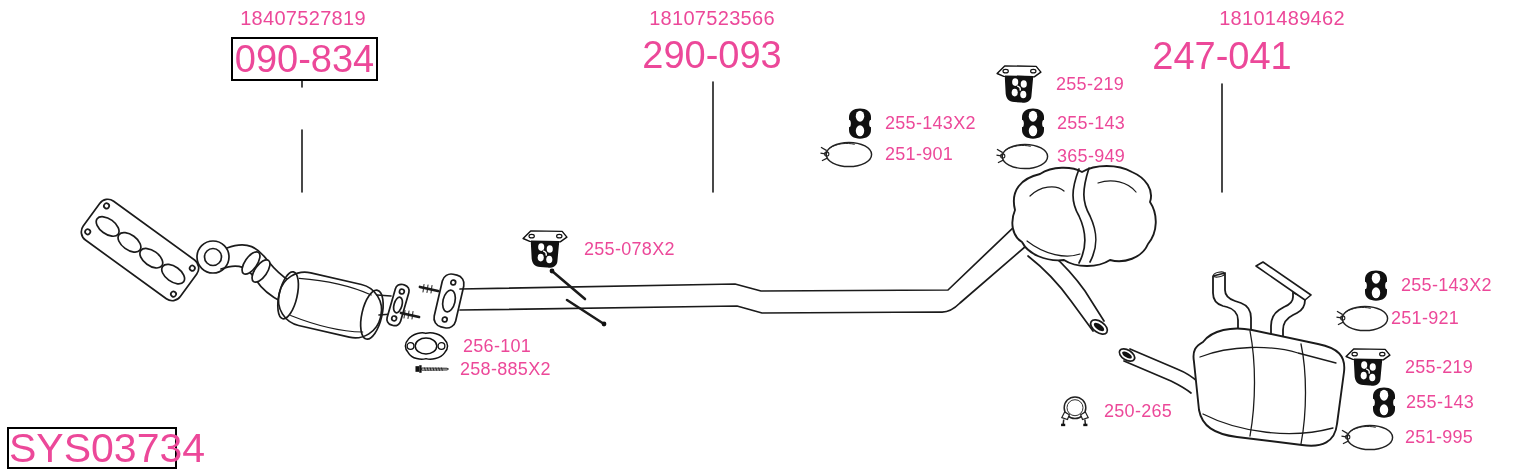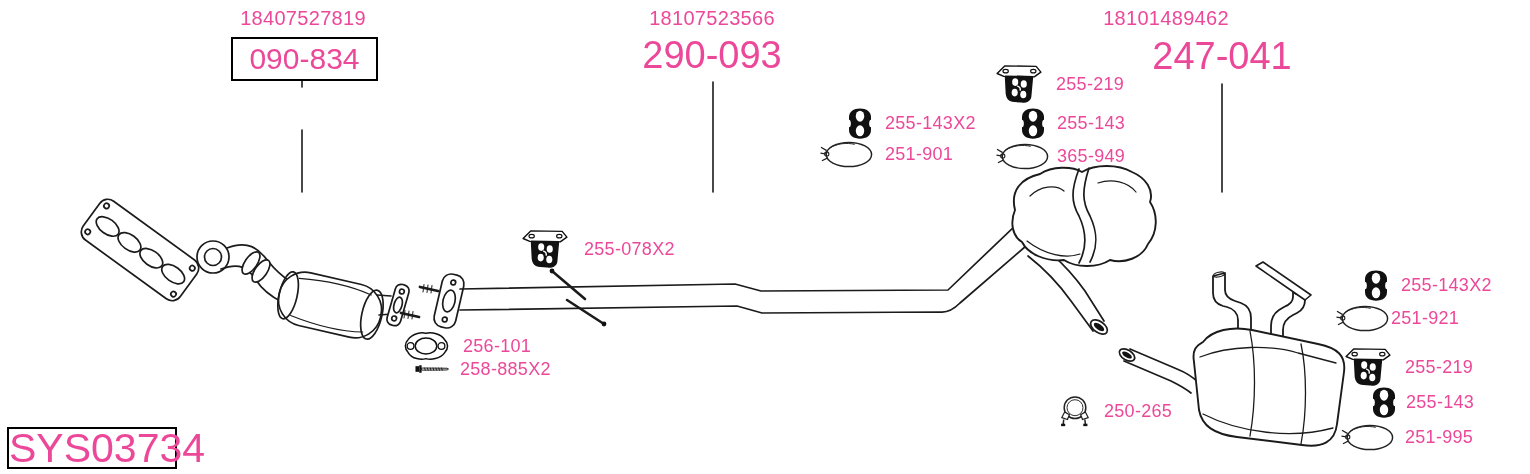--- a/index.html
+++ b/index.html
@@ -5,21 +5,21 @@
   html,body{margin:0;padding:0;background:#fff;}
   #canvas{
     position:relative;width:1530px;height:474px;background:#ffffff;
     font-family:"Liberation Sans","DejaVu Sans",sans-serif;color:#ec4899;
     overflow:hidden;
   }
   svg.art{position:absolute;left:0;top:0;z-index:1;}
   .lbl{position:absolute;z-index:2;white-space:nowrap;}
   .oe{width:220px;text-align:center;font-size:20px;letter-spacing:0.3px;}
   .numbox{width:143px;height:40px;border:2.5px solid #000;background:#fff;
-          font-size:30px;line-height:40px;text-align:center;}
+          font-size:38px;line-height:40px;text-align:center;}
   .numplain{width:220px;font-size:38px;line-height:1;text-align:center;}
   .sysbox{width:166px;height:38px;border:2.5px solid #000;background:#fff;
           font-size:41px;line-height:38px;text-align:center;}
   .callout{position:absolute;z-index:2;display:flex;align-items:center;white-space:nowrap;}
   .callout .ptxt{font-size:18px;letter-spacing:0.3px;}
   .ic{display:block;flex:0 0 auto;}
   .hidden-defs{position:absolute;width:0;height:0;overflow:hidden;}
 </style>
 </head>
 <body>
@@ -172,21 +172,21 @@
       <path d="M1203,414 C1240,433 1292,439 1333,428" stroke-width="1.3"></path>
     </g>
   </svg>
 
   <div class="lbl oe" style="left:193px;top:7px">18407527819</div>
   <div class="lbl numbox" style="left:231px;top:37px">090-834</div>
 
   <div class="lbl oe" style="left:602px;top:7px">18107523566</div>
   <div class="lbl numplain" style="left:602px;top:36px">290-093</div>
 
-  <div class="lbl oe" style="left:1056px;top:7px">18101489462</div>
+  <div class="lbl oe" style="left:1172px;top:7px">18101489462</div>
   <div class="lbl numplain" style="left:1112px;top:37px">247-041</div>
 
   <div class="callout" style="left:520px;top:228px;height:42px">
     <svg class="ic" style="width:50px;height:40px" viewBox="0 0 52 42">
         <use href="#sym-bracket"></use>
       </svg>
     <span class="ptxt" style="margin-left:14px">255-078X2</span>
   </div>
 
   <div class="callout" style="left:401px;top:330px;height:32px">

